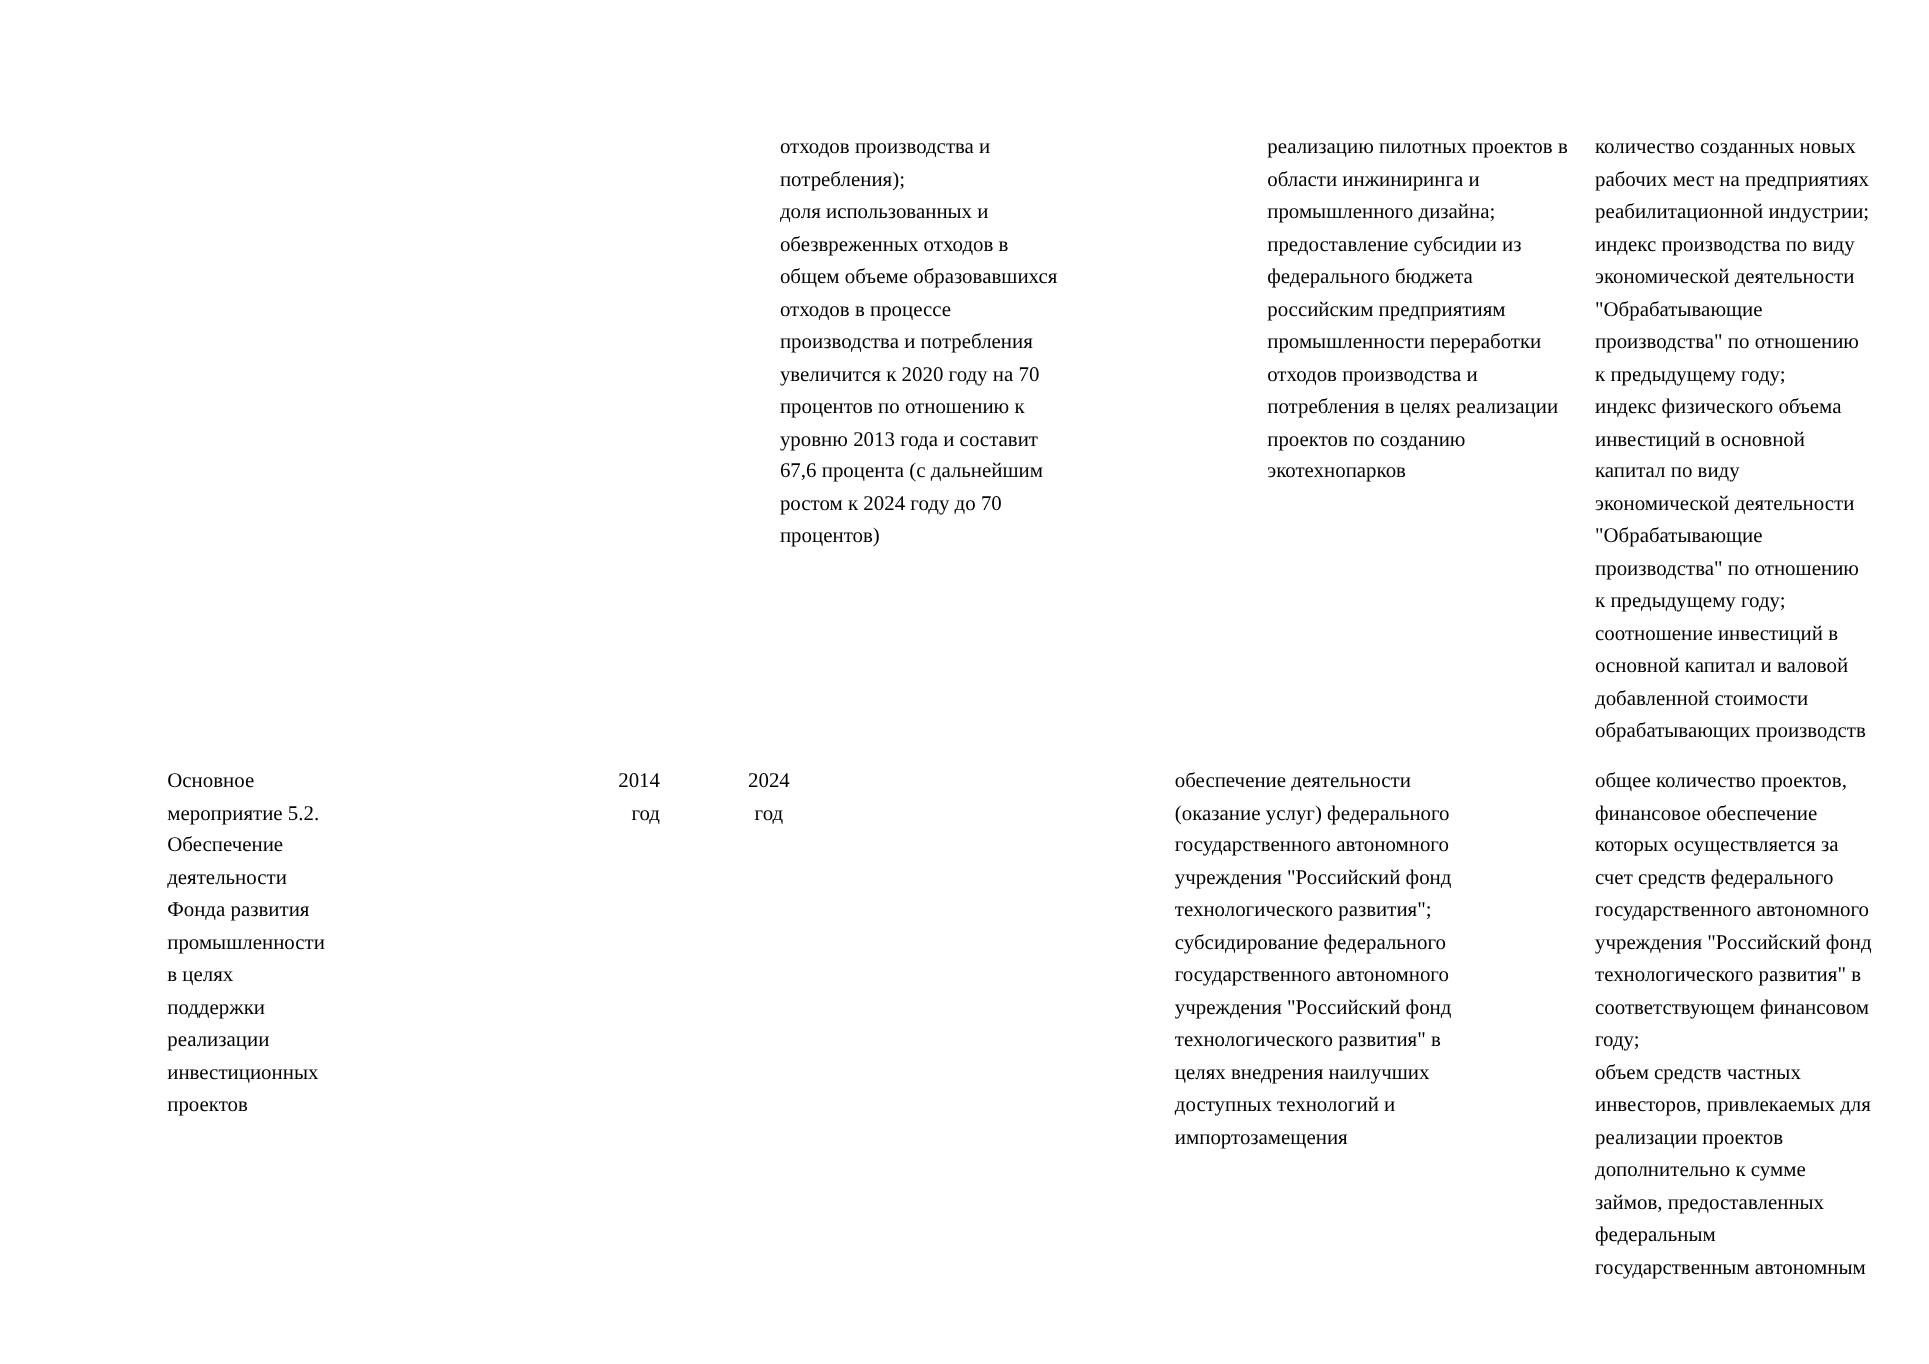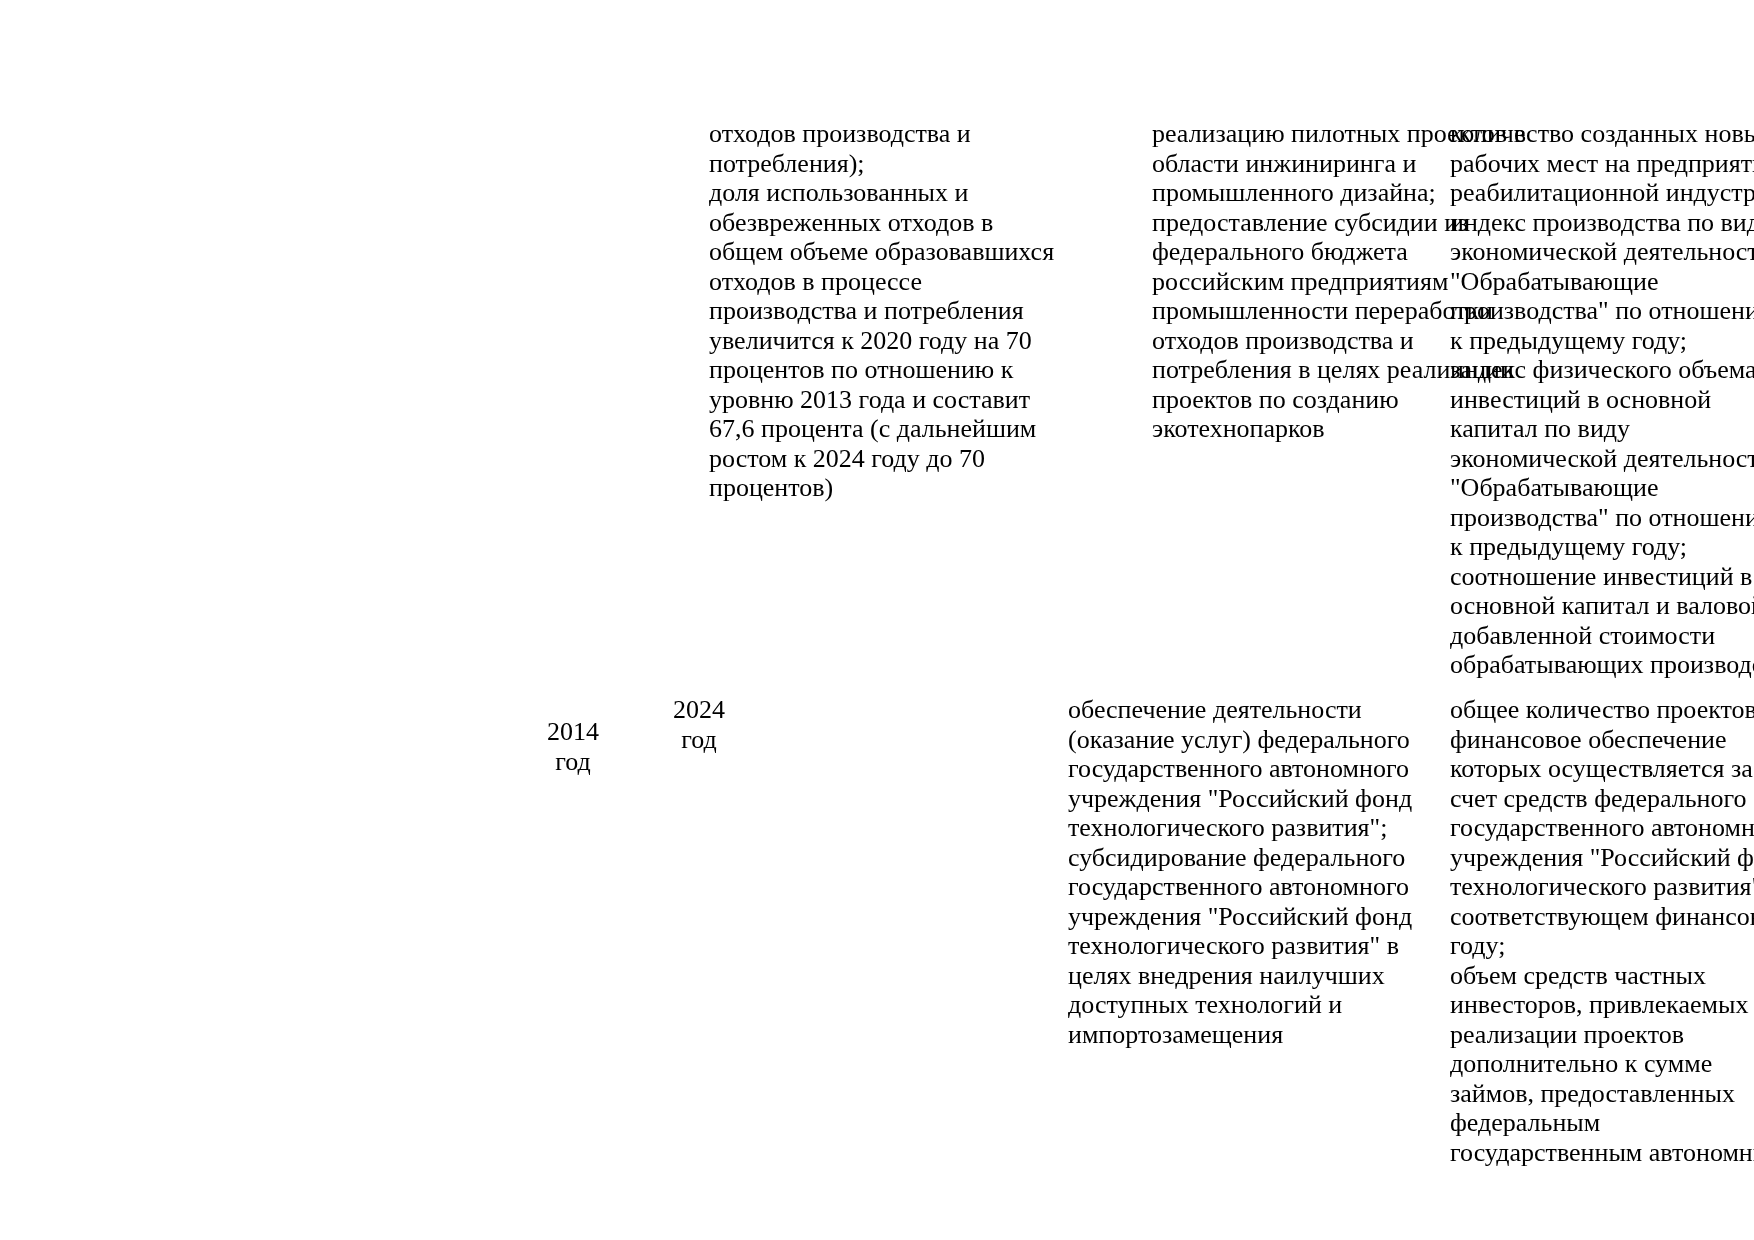--- a/index.html
+++ b/index.html
@@ -7,21 +7,21 @@
     padding: 0;
     background: #ffffff;
   }
   .page {
     position: relative;
     width: 1754px;
     height: 1240px;
     background: #ffffff;
     overflow: hidden;
     font-family: "Liberation Serif", "DejaVu Serif", serif;
-    font-size: 26px;
+    font-size: 19px;
     line-height: 29.5px;
     color: #000000;
   }
   .cell {
     position: absolute;
     white-space: pre;
   }
   .cell.center {
     text-align: center;
   }
@@ -70,23 +70,34 @@
 капитал по виду
 экономической деятельности
 "Обрабатывающие
 производства" по отношению
 к предыдущему году;
 соотношение инвестиций в
 основной капитал и валовой
 добавленной стоимости
 обрабатывающих производств</div>
 
+  <div class="cell" style="left:152px; top:695px;">Основное
+мероприятие 5.2.
+Обеспечение
+деятельности
+Фонда развития
+промышленности
+в целях
+поддержки
+реализации
+инвестиционных
+проектов</div>
 
 
-  <div class="cell center" style="left:546px; top:717px; width:54px;">2014
+  <div class="cell center" style="left:546px; top:695px; width:54px;text-align:right;">2014
 год</div>
 
   <div class="cell center" style="left:633px; top:695px; width:54px;margin-left:39px;">2024
 год</div>
 
 
   <div class="cell" style="left:1068px; top:695px;">обеспечение деятельности
 (оказание услуг) федерального
 государственного автономного
 учреждения "Российский фонд

